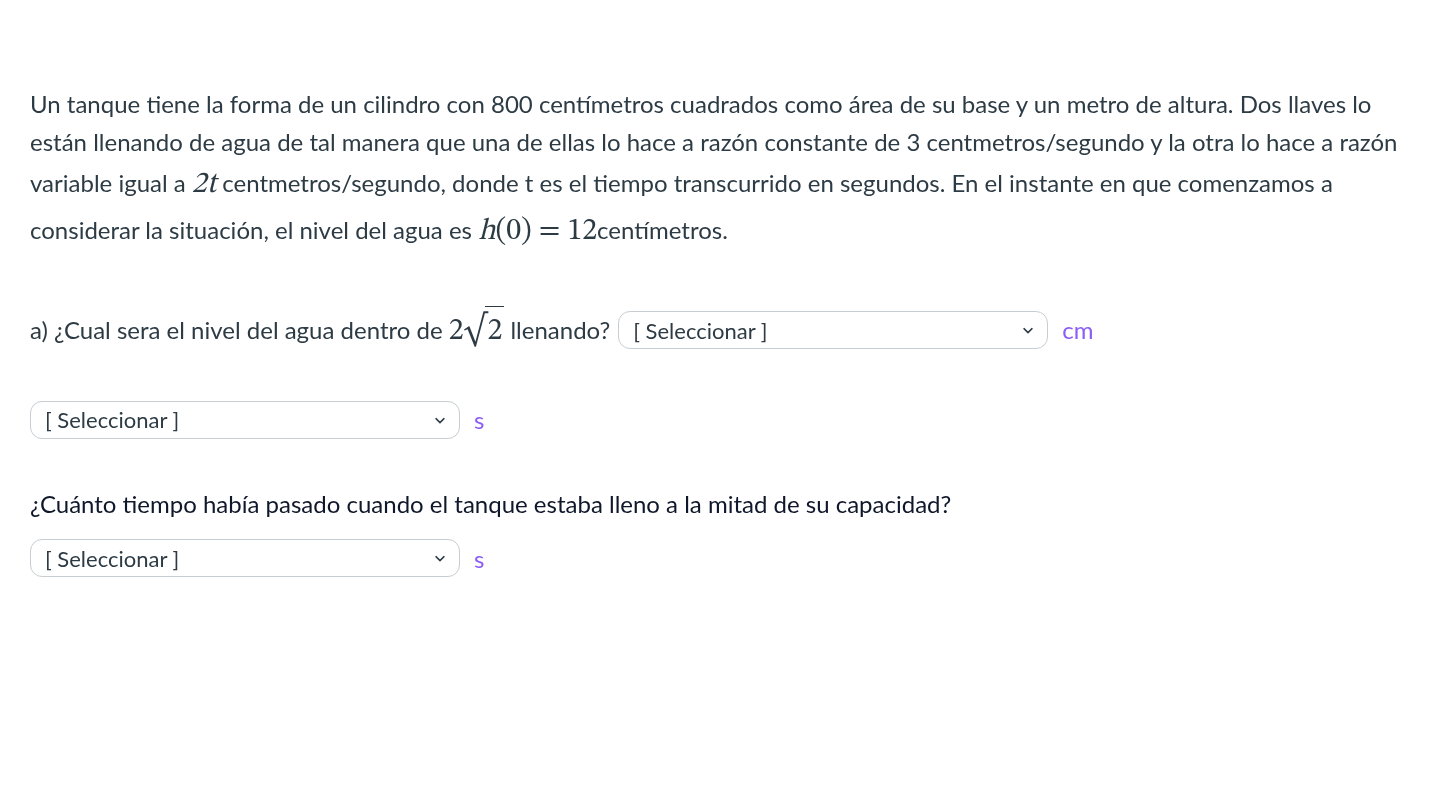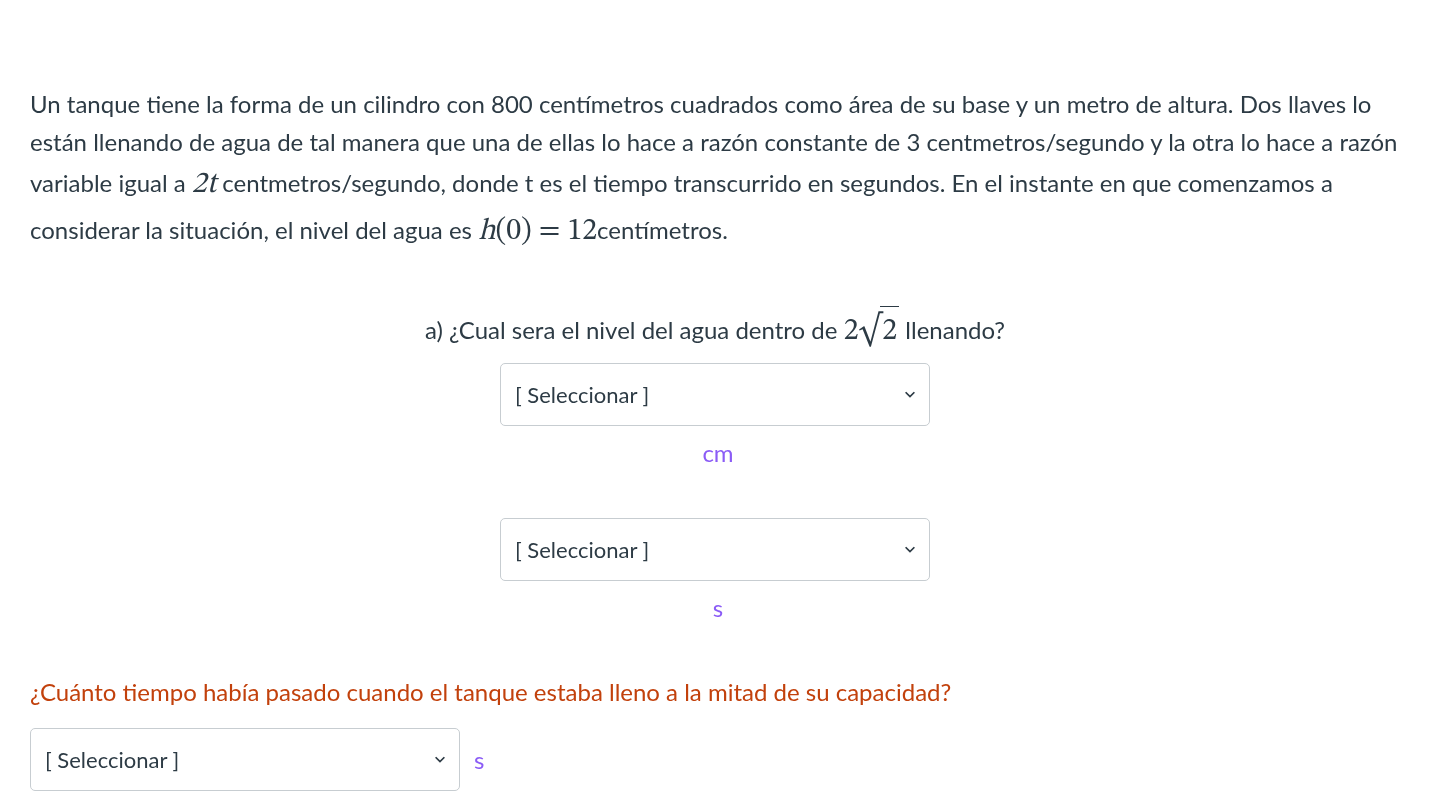--- a/index.html
+++ b/index.html
@@ -23,21 +23,20 @@
     }
     .question-line {
       font-size: 24px;
       line-height: 1.6;
       color: #2d3b45;
       margin-bottom: 46px;
       display: flex;
       align-items: center;
       flex-wrap: wrap;
       gap: 8px;
-      flex-direction: column;
     }
     .question-line .text-part {
       display: inline;
     }
     .math {
       font-family: "STIX Two Math", "Cambria Math", "Times New Roman", serif;
       font-size: 30px;
     }
     .math-italic {
       font-style: italic;
@@ -52,27 +51,27 @@
     .sqrt-arg {
       border-top: 1.5px solid #2d3b45;
       padding: 0 2px;
       margin-left: -2px;
     }
     .dropdown {
       display: inline-flex;
       align-items: center;
       justify-content: space-between;
       border: 1px solid #c7cdd1;
-      border-radius: 5px;
+      border-radius: 12px;
       padding: 8px 12px 8px 14px;
       font-size: 22px;
       color: #2d3b45;
       background: #fff;
       min-width: 430px;
-      height: 63px;
+      height: 38px;
       cursor: pointer;
     }
     .dropdown.narrow {
       min-width: 430px;
     }
     .dropdown.mid {
       min-width: 430px;
     }
     .dropdown .chevron {
       display: inline-flex;
@@ -90,21 +89,21 @@
       font-size: 24px;
       color: #8b5cf6;
       margin-left: 6px;
     }
     .q-block {
       margin-bottom: 8px;
     }
     .q-block .question-text {
       font-size: 24px;
       line-height: 1.6;
-      color: #c2410c;
+      color: #0f172a;
       margin-bottom: 16px;
     }
     .inline-row {
       display: flex;
       align-items: center;
       gap: 8px;
     }
   </style>
 </head>
 <body>

